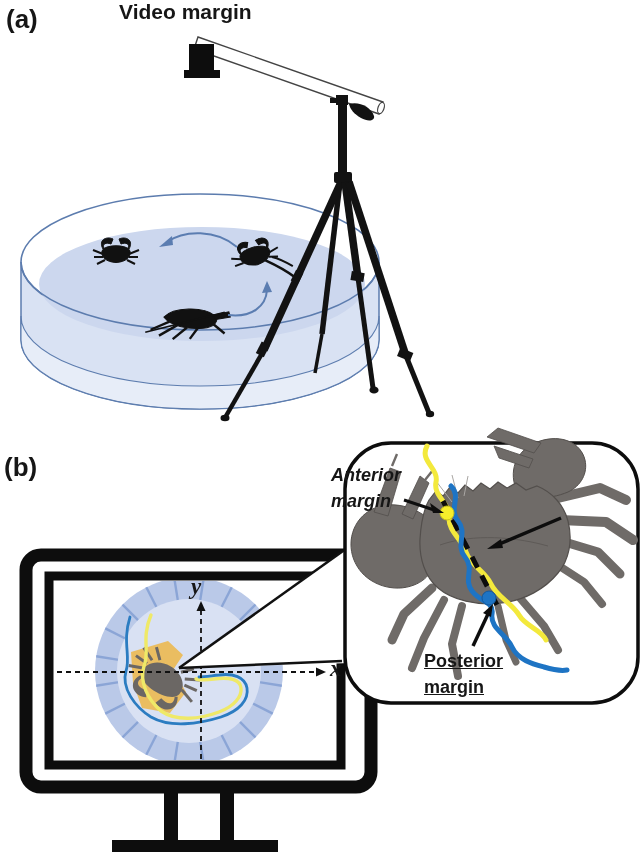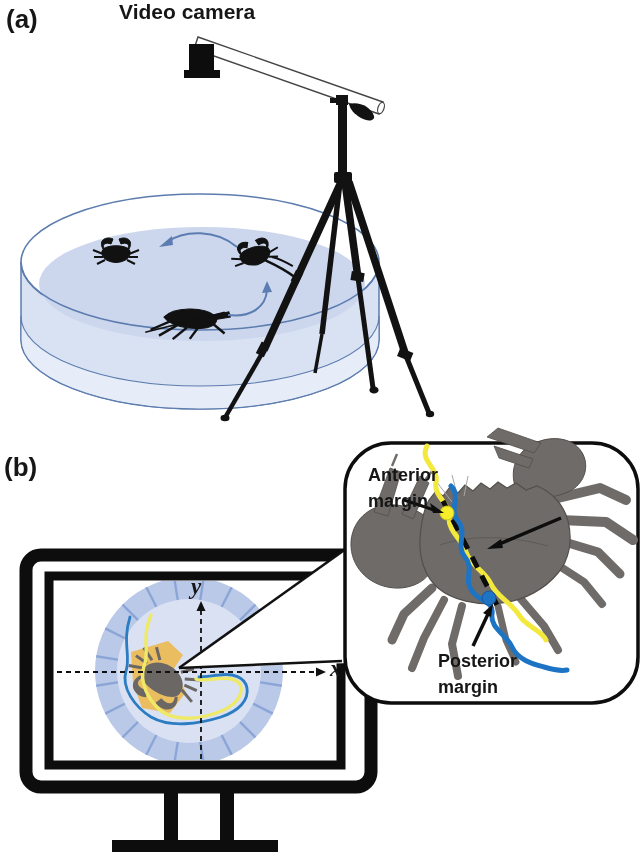--- a/index.html
+++ b/index.html
@@ -244,20 +244,20 @@
         <polygon points="487,549 501,539 503,548" stroke="none"></polygon>
         <line x1="473" y1="646" x2="488" y2="614" stroke-width="3.5"></line>
         <polygon points="493,604 483,613 491,617" stroke="none"></polygon>
       </g>
     </g>
 
   </g>
 </svg>
 
 <div class="ovl panel-label" style="left:6px;top:4px;">(a)</div>
-<div class="ovl cam-label" style="left:119px;top:0px;">Video camera</div>
+<div class="ovl cam-label" style="left:119px;top:0px;">Video margin</div>
 <div class="ovl panel-label" style="left:4px;top:452px;">(b)</div>
 <div class="ovl math" style="left:191px;top:574px;">y</div>
 <div class="ovl math" style="left:330px;top:656px;">x</div>
-<div class="ovl inset-label" style="left:368px;top:462px;width:100px;">Anterior margin</div>
-<div class="ovl inset-label" style="left:438px;top:648px;width:110px;">Posterior margin</div>
+<div class="ovl inset-label" style="left:331px;top:462px;width:100px;font-style:italic;">Anterior margin</div>
+<div class="ovl inset-label" style="left:424px;top:648px;width:110px;text-decoration:underline;">Posterior margin</div>
 
 </div>
 
 </body></html>

